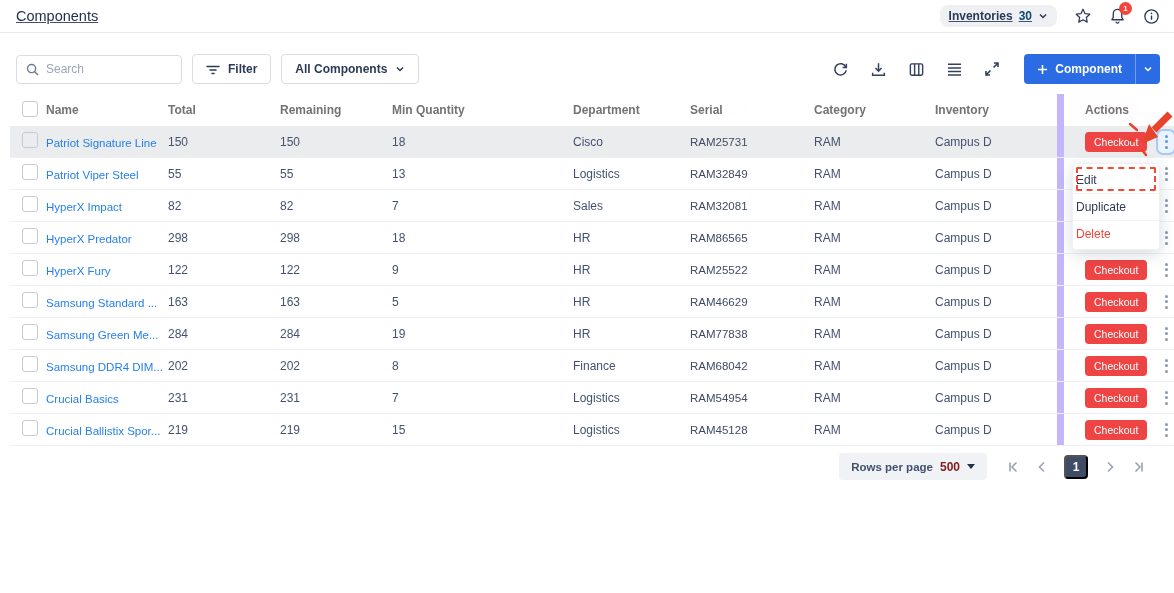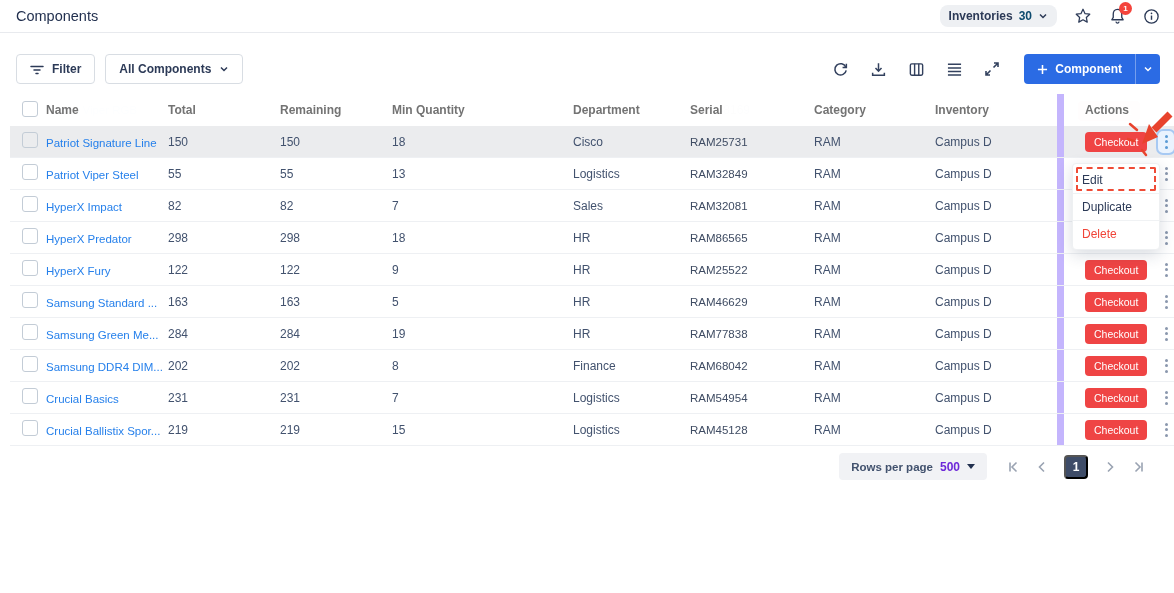--- a/index.html
+++ b/index.html
@@ -3,21 +3,21 @@
 <meta charset="utf-8">
 <style>
   * { box-sizing: border-box; margin: 0; padding: 0; }
   html,body { width:1174px; height:593px; }
   body {
     font-family:"Liberation Sans", sans-serif;
     background:#ffffff; color:#42526e;
     position:relative; overflow:hidden;
   }
   
-  .topbar { height:33px; border-bottom:1px solid #e8eaee; display:flex; align-items:center; justify-content:space-between; padding:0 14px 0 16px; }
+  .topbar { height:33px; border-bottom:1px solid #e8eaee; display:flex; align-items:center; justify-content:space-between; padding:0 14px 0 16px;text-decoration:underline; }
   .topbar-title { font-size:14.5px; font-weight:500; color:#22304f; }
   .topbar-right { display:flex; align-items:center; gap:17px; }
   .inv-pill { display:flex; align-items:center; gap:6px; background:#eef0f3; border-radius:8px; height:22px; padding:0 9px; cursor:pointer; }
   .inv-label { font-size:12px; font-weight:700; color:#2c3a57; }
   .inv-count { font-size:12px; font-weight:700; color:#0c4a6e; }
   .icon-btn { background:none; border:0; cursor:pointer; display:flex; align-items:center; position:relative; padding:0; }
   .badge { position:absolute; top:-5px; right:-6px; background:#f4443c; color:#fff; font-size:8px; font-weight:700; min-width:13px; height:13px; border-radius:8px; display:flex; align-items:center; justify-content:center; }
   
   .toolbar { display:flex; justify-content:space-between; align-items:center; padding:21px 14px 10px 16px; }
   .toolbar-left { display:flex; align-items:center; gap:10px; }
@@ -48,28 +48,28 @@
   .actions-cell { gap:9px; }
   .checkout { background:#ef4444; color:#fff; border:0; border-radius:4px; font-size:10.5px; padding:4px 9px; cursor:pointer; font-family:inherit; }
   .kebab { width:20px; height:26px; display:flex; flex-direction:column; align-items:center; justify-content:center; gap:2.5px; background:none; border:2px solid transparent; border-radius:7px; cursor:pointer; padding:0; }
   .kebab .dot { width:3px; height:3px; border-radius:50%; background:#8a97ad; }
   .kebab.ring { border-color:#a7c9f3; background:#eaf3fe; }
   .kebab.ring .dot { background:#5b9bd5; }
   
   .footer { display:flex; justify-content:flex-end; align-items:center; gap:19px; padding:7px 28px 0 0; }
   .rpp { background:#f1f2f5; border-radius:4px; height:27px; display:flex; align-items:center; gap:7px; padding:0 12px; cursor:pointer; border:0; font-family:inherit; }
   .rpp-label { font-size:11.5px; font-weight:600; color:#42526e; }
-  .rpp-value { font-size:12px; font-weight:700; color:#6d28d9; }
+  .rpp-value { font-size:12px; font-weight:700; color:#7f1d1d; }
   .rpp-caret { width:0; height:0; border-left:4px solid transparent; border-right:4px solid transparent; border-top:5px solid #22304f; }
   .pager { display:flex; align-items:center; gap:15px; }
   .pg-btn { background:none; border:0; cursor:pointer; display:flex; padding:0; }
   .pg-current { width:24px; height:24px; background:#3e4c68; border-radius:4px; color:#fff; font-size:12px; font-weight:700; display:flex; align-items:center; justify-content:center; cursor:pointer; }
   
   .context-menu { position:absolute; top:163px; left:1072px; width:88px; background:#fff; border:1px solid #eef0f2; border-radius:4px; box-shadow:0 5px 16px rgba(23,43,77,.16); z-index:5; padding:2px 0; }
-  .menu-item { height:27px; display:flex; align-items:center; padding-left:9px; font-size:12px; color:#2c3a57; cursor:pointer; }
+  .menu-item { height:27px; display:flex; align-items:center; padding-left:3px; font-size:12px; color:#2c3a57; cursor:pointer; }
   .menu-item + .menu-item { border-top:1px solid #f0f2f4; }
   .menu-item.danger { color:#f04438; }
   .annotation-box { position:absolute; top:3px; left:3px; right:3px; height:24px; border:2px dashed #ef4b36; border-radius:2px; pointer-events:none; }
   
   .arrow-annotation { position:absolute; top:111px; right:1px; z-index:6; pointer-events:none; }
 </style>
 </head>
 <body>
 
 <div class="topbar">
@@ -107,20 +107,29 @@
             <circle cx="9" cy="5.6" r="0.9" fill="#2c3a57"></circle>
             <path d="M9 8 L9 12.5" stroke="#2c3a57" stroke-width="1.5"></path>
           </svg>
       </span>
     </button>
   </div>
 </div>
 
 <div class="toolbar">
   <div class="toolbar-left">
+    <div class="search-box">
+      <span style="display:flex;">
+        <svg width="13" height="13" viewBox="0 0 14 14">
+            <circle cx="6" cy="6" r="4.4" fill="none" stroke="#6b7a90" stroke-width="1.5"></circle>
+            <path d="M9.4 9.4 L13 13" stroke="#6b7a90" stroke-width="1.5"></path>
+          </svg>
+      </span>
+      <input type="text" placeholder="Search" style="">
+    </div>
     <button class="btn-light">
       <span style="display:flex;">
         <svg width="14" height="12" viewBox="0 0 14 12">
             <path d="M1 3.5 L13 3.5 M4 7 L10 7 M6 10.5 L8 10.5" stroke="#2c3a57" stroke-width="1.5" stroke-linecap="round"></path>
           </svg>
       </span>
       <span>Filter</span>
     </button>
     <button class="btn-light">
       <span>All Components</span>

